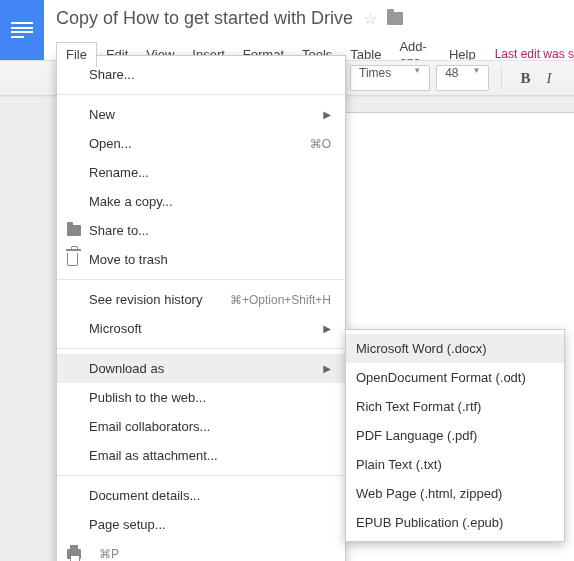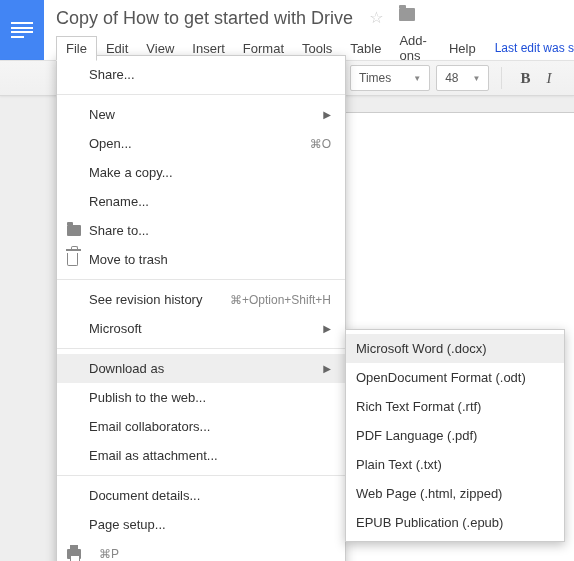--- a/index.html
+++ b/index.html
@@ -36,58 +36,60 @@
   }
   .logo-lines span { display: block; height: 2px; background: #fff; }
   .logo-lines span:nth-child(4){ width: 60%; }
   .title-area {
     padding: 8px 0 0 12px;
     flex: 1;
     min-width: 0;
   }
   .title-row {
     display: flex;
-    gap: 16px;
+    align-items: center;
+    gap: 10px;
   }
   .doc-title {
     font-size: 18px;
     color: #555;
     white-space: nowrap;
   }
   .star {
     color: #ccc;
     font-size: 16px;
   }
   .folder-icon {
     width: 16px; height: 13px; background: #999; border-radius: 1px; position: relative;
   }
   .folder-icon::before {
     content:""; position:absolute; top:-3px; left:0; width:7px; height:3px; background:#999; border-radius:1px 1px 0 0;
   }
   .menubar {
     display: flex;
     align-items: center;
     gap: 0;
+    margin-top: 6px;
     font-size: 13px;
     color: #444;
   }
   .menubar .mitem {
     padding: 4px 9px;
     cursor: default;
   }
   .menubar .mitem.active {
     border: 1px solid #ccc;
     border-bottom: 1px solid #fff;
     background: #fff;
     position: relative;
     z-index: 20;
   }
   .last-edit {
     margin-left: auto;
-    color: #1d4ed8;
+    color: #be185d;
     font-size: 12px;
     padding: 4px 0 4px 10px;
     white-space: nowrap;
   }
   .toolbar-strip {
     position: absolute;
     left: 0; right: 0;
     top: 60px;
     height: 36px;
     background: linear-gradient(#f5f5f5,#f0f0f0);
@@ -99,21 +101,21 @@
     padding-left: 350px;
     gap: 6px;
     color: #555;
     z-index: 5;
   }
   .tb-sel {
     border: 1px solid #ccc;
     background: #fff;
     height: 26px;
     display: flex;
-    align-items: center;
+    align-items: flex-start;
     padding: 0 8px;
     border-radius: 2px;
     font-size: 12px;
   }
   .tb-sel .tri { margin-left: 22px; font-size: 8px; color: #888; }
   .tb-size .tri { margin-left: 14px; }
   .tb-sep { width:1px; height:22px; background:#ddd; margin:0 6px; }
   .tb-bold { font-weight:bold; font-family: "Times New Roman", serif; font-size:15px; padding:0 6px; }
   .tb-italic { font-style: italic; font-family: "Times New Roman", serif; font-size:15px; padding: 0 4px; }
 
@@ -245,25 +247,25 @@
       <span class="label">New</span>
     <span class="arrow">▶</span>
   </div>
   <div class="row">
     <span class="ico"></span>
       <span class="label">Open...</span>
     <span class="hint">⌘O</span>
   </div>
   <div class="row">
     <span class="ico"></span>
+      <span class="label">Rename...</span>
+  </div>
+  <div class="row">
+    <span class="ico"></span>
       <span class="label">Make a copy...</span>
-  </div>
-  <div class="row">
-    <span class="ico"></span>
-      <span class="label">Rename...</span>
   </div>
   <div class="row">
     <span class="ico">
         <span class="i-folder"></span>
       </span>
     <span class="label">Share to...</span>
   </div>
   <div class="row">
     <span class="ico">
         <span class="i-trash"></span>

